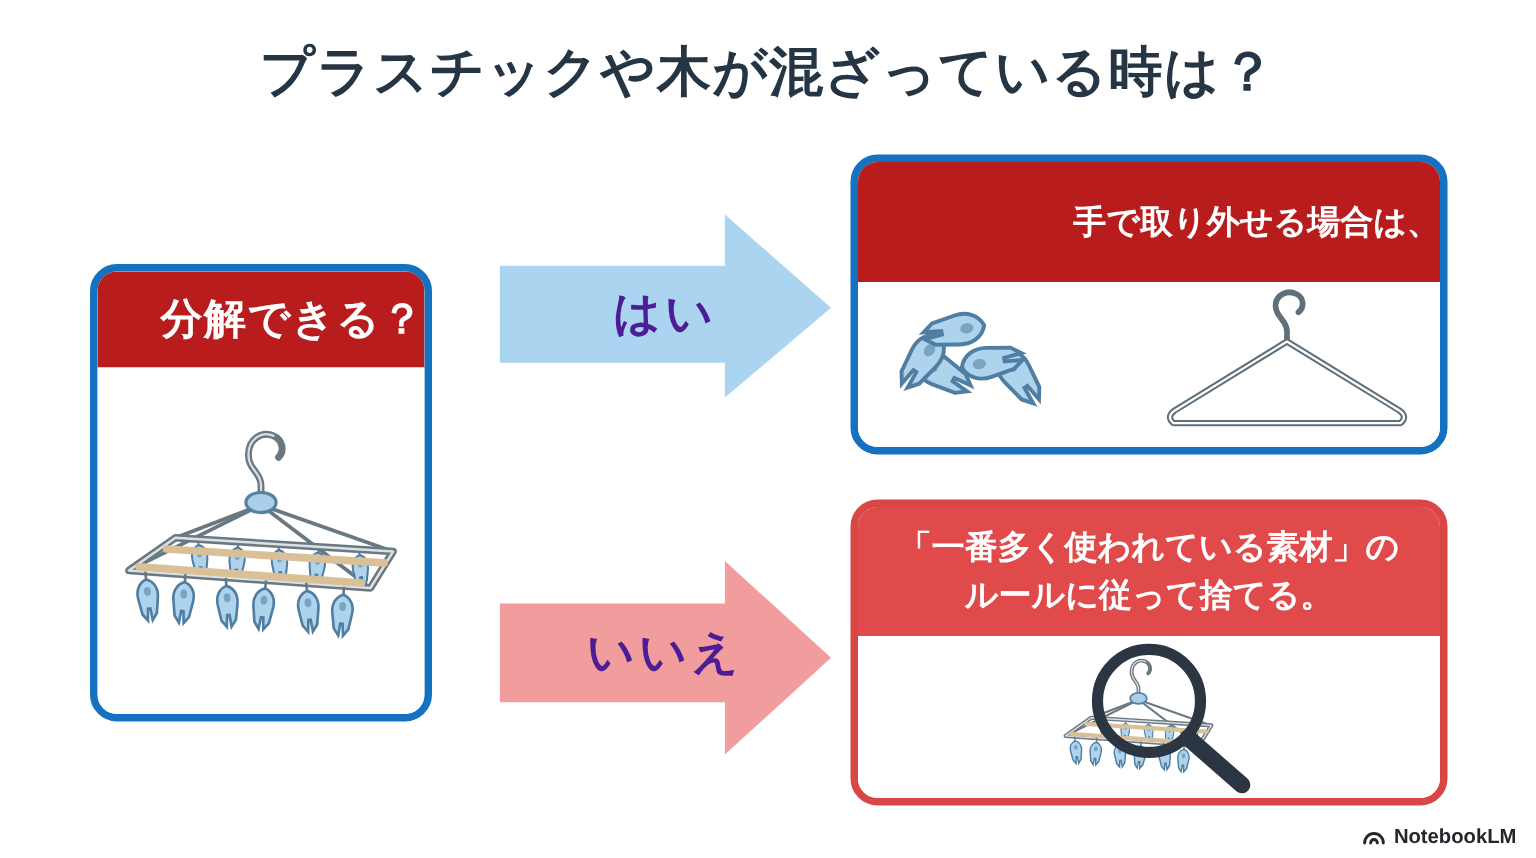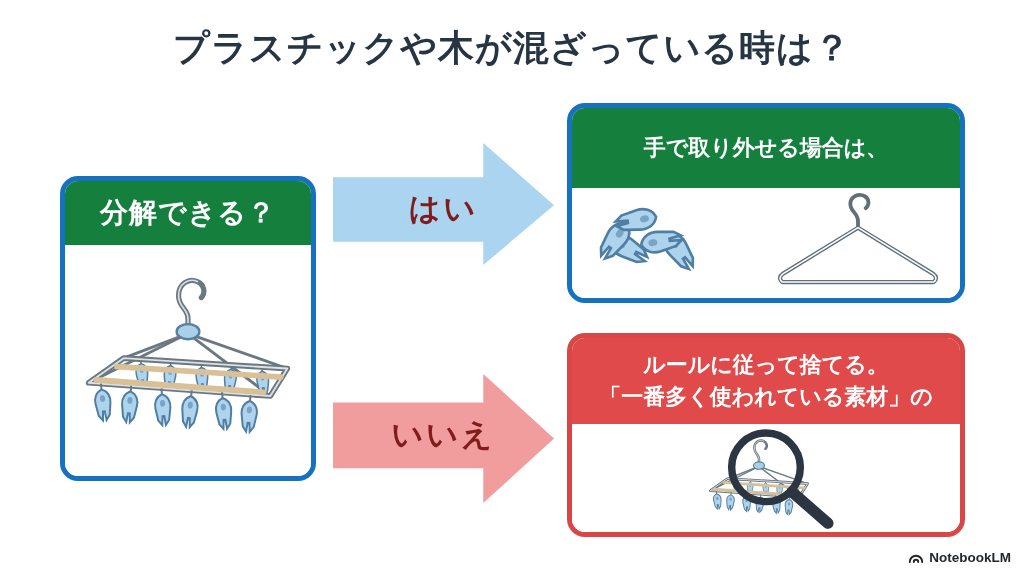--- a/index.html
+++ b/index.html
@@ -20,25 +20,25 @@
     position:absolute; background:#ffffff; border-radius:18px;
     overflow:hidden; display:flex; flex-direction:column;
   }
   .box.blue-frame { border:5px solid #1472c0; }
   .box.red-frame  { border:5px solid #da4545; }
   .box-header {
     flex:0 0 auto; display:flex; flex-direction:column;
     align-items:center; justify-content:center;
     color:#ffffff; font-weight:700; text-align:center;
   }
-  .blue-bg { background:#15803d; }
+  .blue-bg { background:#b91c1c;align-items:flex-end; }
   .red-bg  { background:#e04a4a; }
   .box-body { flex:1 1 auto; display:flex; align-items:center; justify-content:center; background:#ffffff; }
 
-  #question-box { left:60px; top:176px; width:256px; height:305px; }
+  #question-box { left:60px; top:176px; width:228px; height:305px; }
   #question-box .box-header { height:64px; font-size:28px; letter-spacing:1px; }
 
   #yes-box { left:567px; top:103px; width:398px; height:200px; }
   #yes-box .box-header { height:80px; font-size:22px; line-height:1.45; }
   #yes-box .box-body { gap:34px; }
 
   #no-box { left:567px; top:333px; width:398px; height:204px; }
   #no-box .box-header { height:86px; font-size:22px; line-height:1.45; }
 
   .arrow { position:absolute; left:333px; width:221px; }
@@ -46,21 +46,21 @@
     top:143px; height:122px; background:#abd4f0;
     clip-path:polygon(0% 28%, 68% 28%, 68% 0%, 100% 51%, 68% 100%, 68% 81%, 0% 81%);
   }
   .arrow-no {
     top:374px; height:129px; background:#f29d9d;
     clip-path:polygon(0% 22%, 68% 22%, 68% 0%, 100% 50%, 68% 100%, 68% 73%, 0% 73%);
   }
   .arrow-label {
     position:absolute; left:0; width:100%;
     display:flex; align-items:center; justify-content:center;
-    font-size:31px; font-weight:800; color:#7f1d1d; letter-spacing:3px;
+    font-size:31px; font-weight:800; color:#4c1d95; letter-spacing:3px;
   }
   .arrow-yes .arrow-label { top:28%; height:53%; }
   .arrow-no  .arrow-label { top:22%; height:51%; }
 
   .watermark {
     position:absolute; right:13px; bottom:7px;
     display:flex; align-items:center; gap:5px;
     color:#23272b; font-size:13.5px; font-weight:700;
   }
 
@@ -146,22 +146,22 @@
       </svg>
     </div>
   </section>
 
   <div class="arrow arrow-no">
     <span class="arrow-label">いいえ</span>
   </div>
 
   <section class="box red-frame" id="no-box">
     <header class="box-header red-bg">
+      <span>「一番多く使われている素材」の</span>
       <span>ルールに従って捨てる。</span>
-      <span>「一番多く使われている素材」の</span>
     </header>
     <div class="box-body">
       <svg width="300" height="103" viewBox="0 0 320 138">
         <use href="#laundry-hanger" transform="translate(70,12) scale(0.62)"></use>
         <circle cx="160" cy="54" r="46" fill="none" stroke="#2b3642" stroke-width="10"></circle>
         <line x1="195" y1="87" x2="243" y2="129" stroke="#2b3642" stroke-width="15" stroke-linecap="round"></line>
       </svg>
     </div>
   </section>
 

